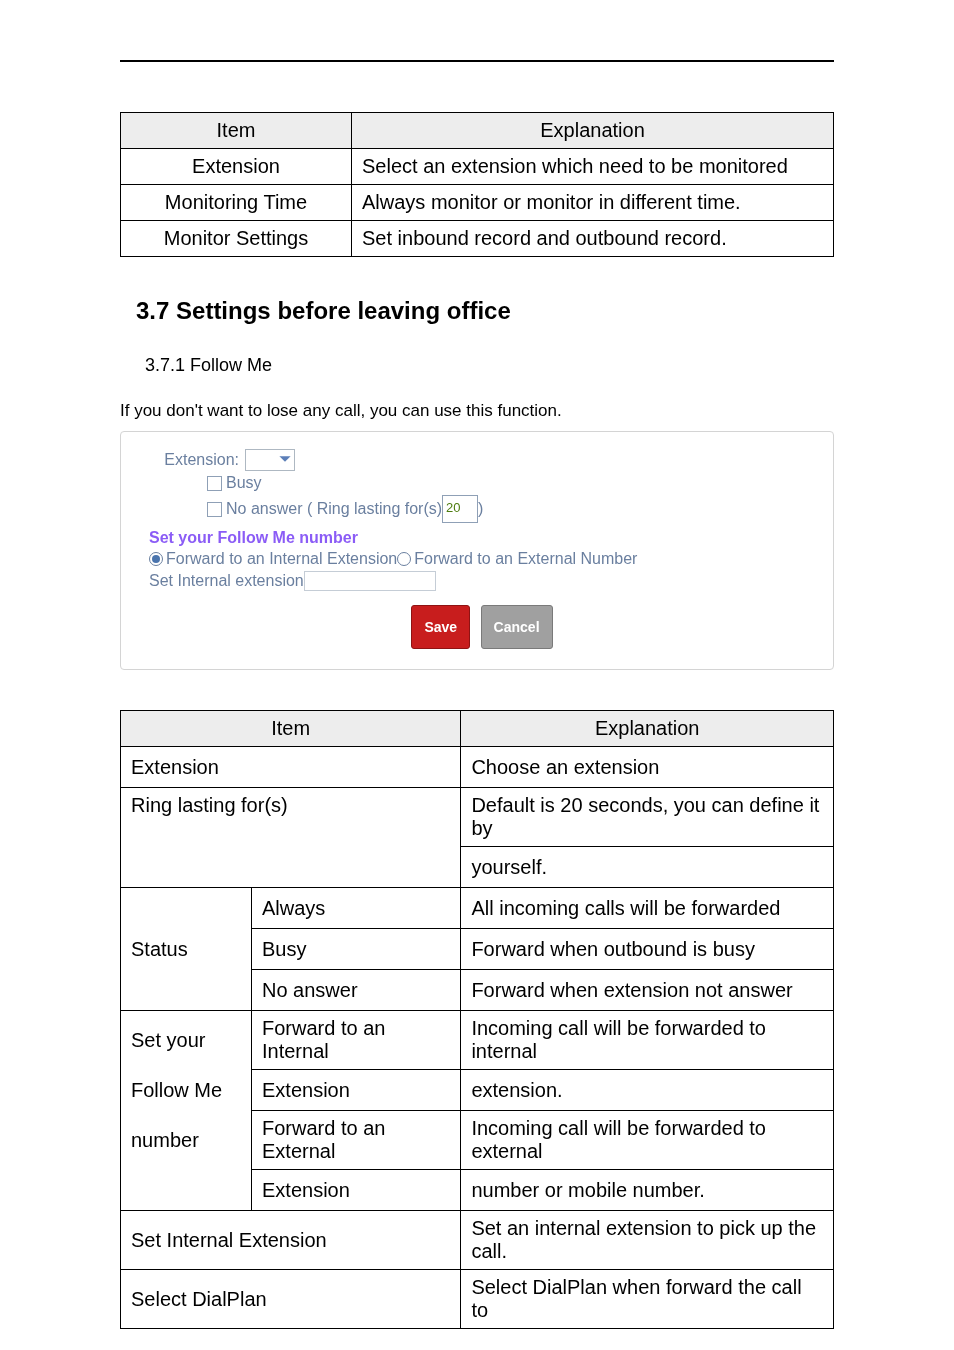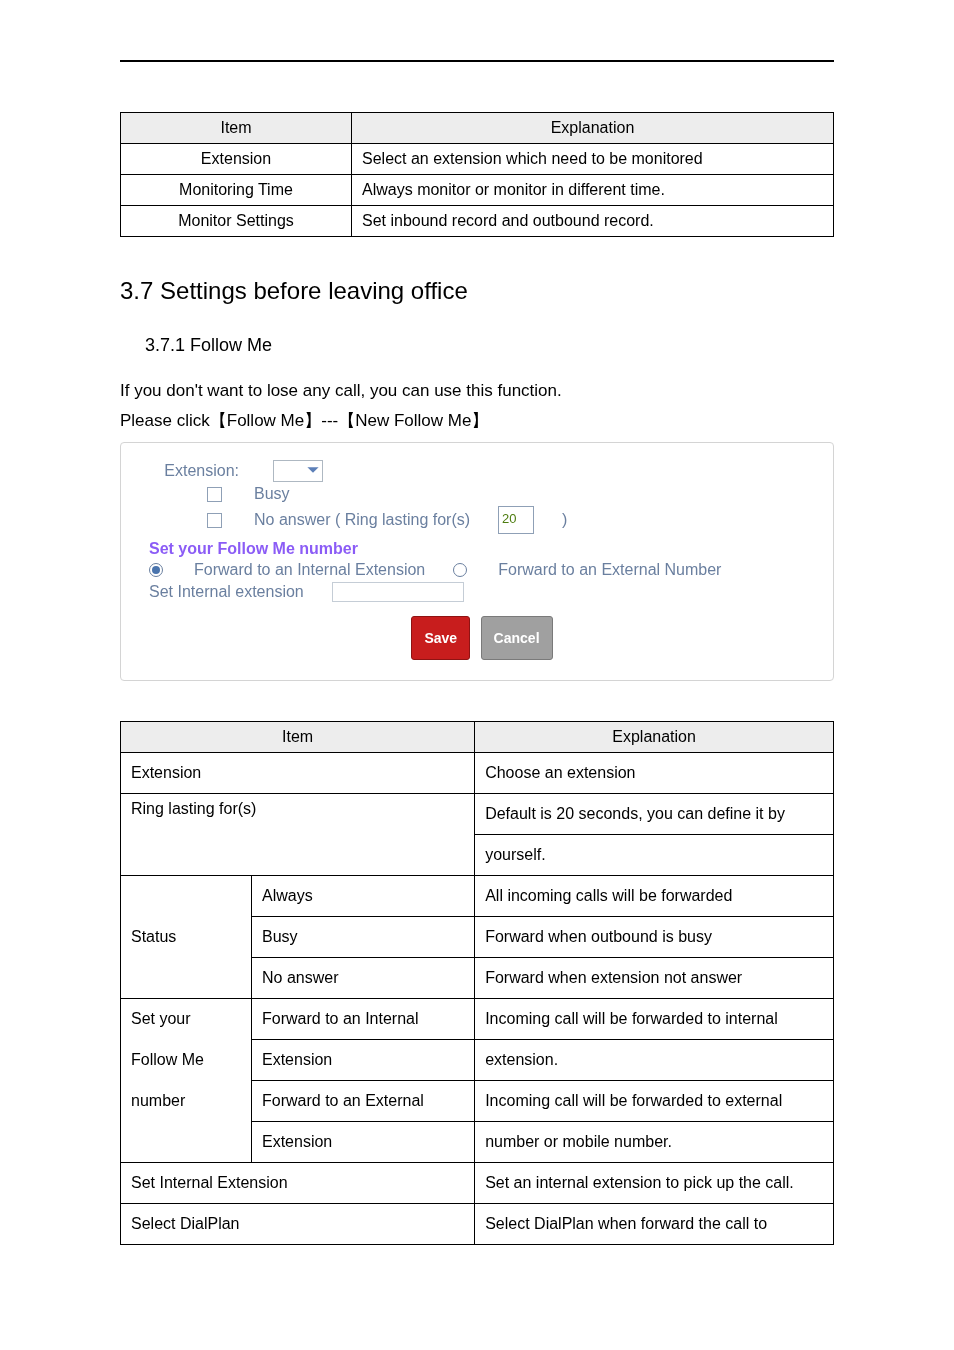--- a/index.html
+++ b/index.html
@@ -15,37 +15,37 @@
   }
   .topline {
     border-top: 2px solid #000;
     margin-bottom: 50px;
   }
   
   table.simple {
     border-collapse: collapse;
     width: 100%;
     margin-bottom: 16px;
-    font-size: 16px;
+    font-size: 20px;
   }
   table.simple th, table.simple td {
     border: 1px solid #000;
     padding: 6px 10px;
     vertical-align: middle;
   }
   table.simple th {
     background: #ededed;
     font-weight: normal;
     text-align: center;
   }
   table.simple td.center { text-align: center; }
   h2.section {
     font-size: 24px;
-    font-weight: normal;
-    margin: 40px 0 30px 0;
+    font-weight: bold;
+    margin: 40px 0 30px 16px;
   }
   h3.sub {
     font-size: 18px;
     font-weight: normal;
     margin: 30px 0 25px 25px;
   }
   p.body {
     font-size: 17px;
     margin: 8px 0;
   }
@@ -77,21 +77,21 @@
     top: 8px;
     color: #888;
     font-size: 16px;
     cursor: pointer;
   }
   .panel-body {
     padding: 14px 18px 20px 28px;
     color: #6a7f9f;
     font-size: 16px;
   }
-  .panel-body .line { margin: 3px 0; display: flex; align-items: center; gap: 28px; }
+  .panel-body .line { margin: 3px 0; display: flex; align-items: center; }
   .panel-body .indent { margin-left: 58px; }
   .panel-body .label-col { width: 90px; text-align: right; margin-right: 6px; }
   .panel-body b.heading { color: #8b5cf6; font-weight: bold; display: block; margin-top: 6px; }
   .select-box {
     display: inline-block;
     width: 48px;
     height: 20px;
     border: 1px solid #aeb8c2;
     background: #fff;
     position: relative;
@@ -194,21 +194,20 @@
       <td class="center">Monitor Settings</td>
       <td>Set inbound record and outbound record.</td>
     </tr>
   </tbody>
     </table>
 
   <h2 class="section">3.7 Settings before leaving office</h2>
   <h3 class="sub">3.7.1 Follow Me</h3>
 
   <p class="body">If you don't want to lose any call, you can use this function.</p>
-  <p class="body">Please click【Follow Me】---【New Follow Me】</p>
 
   <div class="panel">
     <div class="panel-body">
       <div class="line">
         <span class="label-col">Extension:</span>
         <span class="select-box">
           <svg class="chev" viewBox="0 0 10 10">
               <path d="M1 3 L5 7 L9 3 Z"></path>
             </svg>
         </span>

